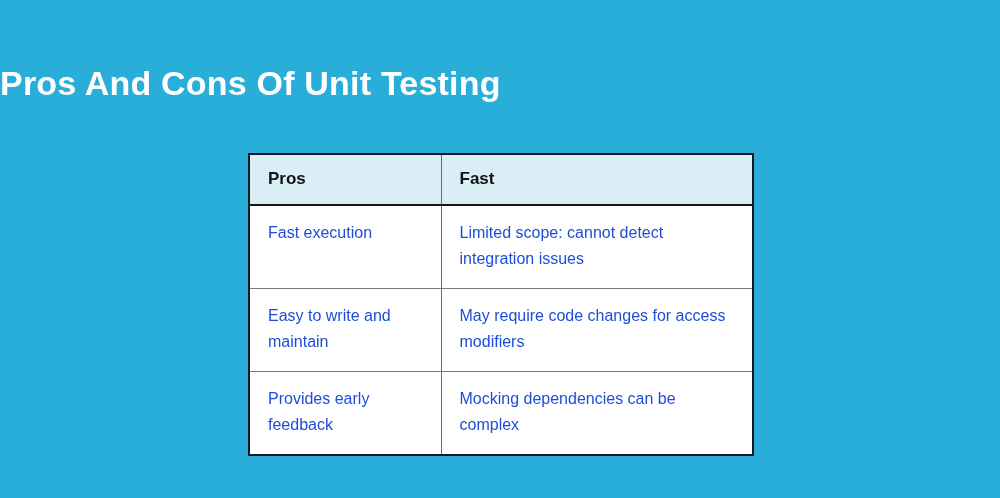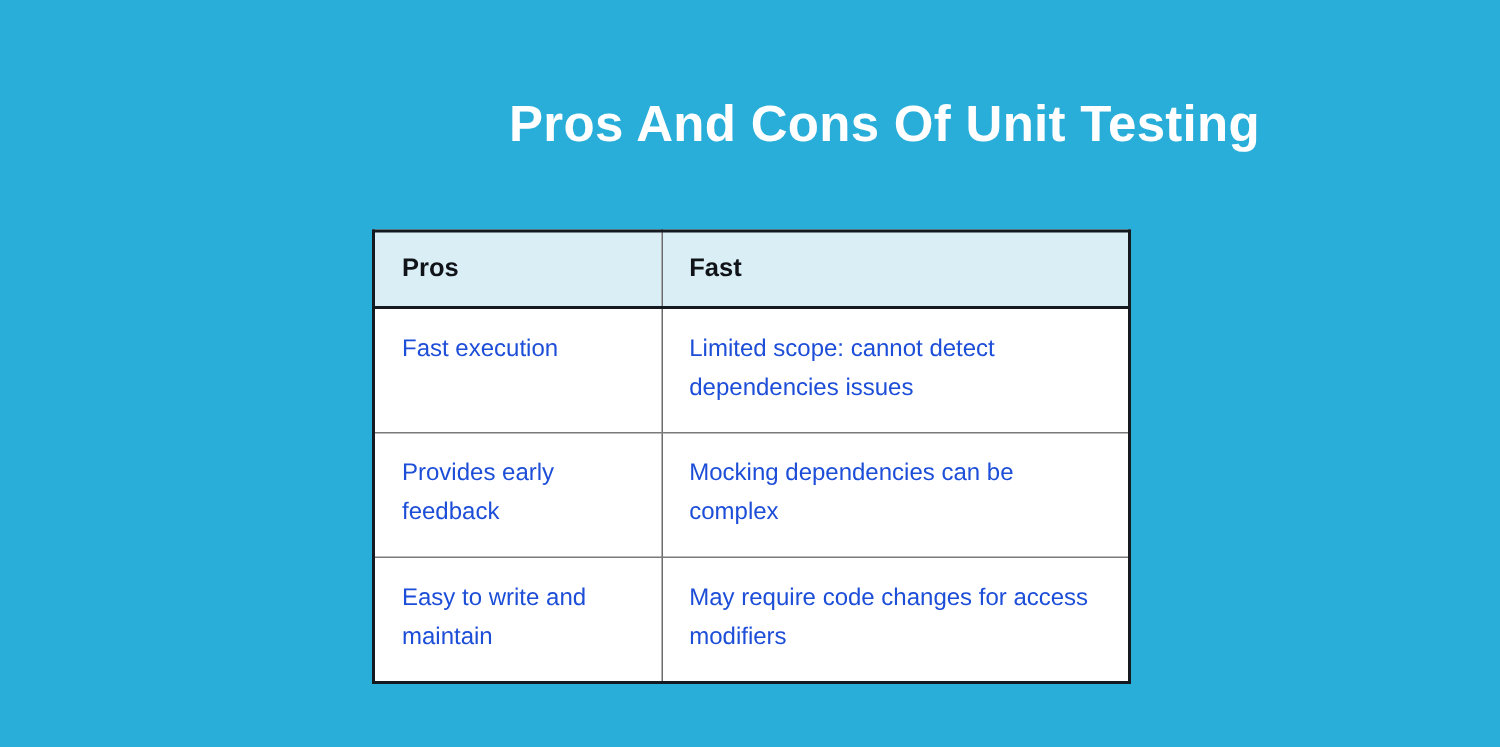--- a/index.html
+++ b/index.html
@@ -18,21 +18,21 @@
     width: 1000px;
     height: 498px;
     background: #29aeda;
     box-sizing: border-box;
   }
   .page-title {
     position: absolute;
     top: 62px;
     left: 0;
     width: 840px;
-    text-align: right;
+    text-align: left;
     color: #ffffff;
     font-size: 34px;
     font-weight: bold;
     letter-spacing: 0.2px;
     line-height: 42px;
     white-space: nowrap;
   }
   .table-wrap {
     position: absolute;
     left: 248px;
@@ -95,27 +95,27 @@
       </colgroup>
       <thead>
         <tr>
           <th class="cell-left">Pros</th>
           <th class="cell-right">Fast</th>
         </tr>
       </thead>
       <tbody>
         <tr>
           <td class="cell-left">Fast execution</td>
-          <td class="cell-right">Limited scope: cannot detect dependencies issues</td>
+          <td class="cell-right">Limited scope: cannot detect integration issues</td>
+        </tr>
+        <tr>
+          <td class="cell-left">Easy to write and maintain</td>
+          <td class="cell-right">May require code changes for access modifiers</td>
         </tr>
         <tr>
           <td class="cell-left">Provides early feedback</td>
           <td class="cell-right">Mocking dependencies can be complex</td>
-        </tr>
-        <tr>
-          <td class="cell-left">Easy to write and maintain</td>
-          <td class="cell-right">May require code changes for access modifiers</td>
         </tr>
       </tbody>
     </table>
   </div>
 
 </div>
 
 </body></html>

